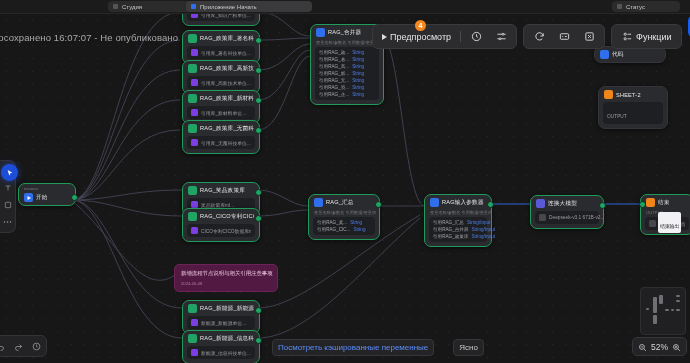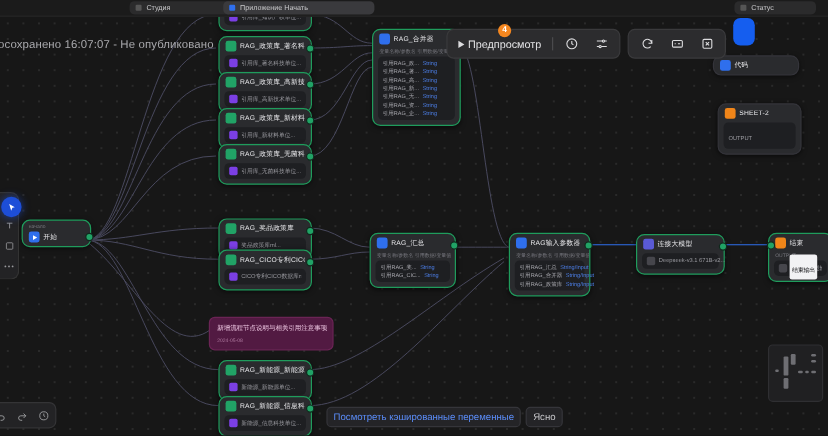--- a/index.html
+++ b/index.html
@@ -53,21 +53,21 @@
            background:#1d4ed8;box-shadow:0 0 7px #1d4ed8aa;z-index:31;
            display:flex;align-items:center;justify-content:center;}
 
   
   .btmleft{position:absolute;left:-10px;bottom:6px;height:20px;background:#232325;
            border:1px solid #343436;border-radius:6px;display:flex;align-items:center;
            padding:0 4px;gap:7px;z-index:30;}
   .btmleft .ic{width:11px;height:11px;display:flex;align-items:center;justify-content:center;color:#9fa0a3;}
 
   
-  .btmcenter{position:absolute;left:272px;bottom:7px;display:flex;align-items:center;gap:4px;z-index:30;}
+  .btmcenter{position:absolute;left:272px;bottom:7px;display:flex;align-items:center;gap:19px;z-index:30;}
   .pill{height:15px;border-radius:4px;background:#242427;border:1px solid #35353a;
         display:flex;align-items:center;padding:0 5px;font-size:8px;white-space:nowrap;}
   .pill.link{color:#5b8dfa;}
   .pill.plain{color:#c8c8cc;}
 
   
   .zoomctl{position:absolute;right:3px;bottom:7px;height:17px;background:#242427;
            border:1px solid #35353a;border-radius:5px;display:flex;align-items:center;
            gap:4px;padding:0 5px;z-index:30;}
   .zoomctl .zt{font-size:8.5px;color:#d5d5d9;}
@@ -219,20 +219,32 @@
       <div class="tbbtn">
         <span class="tbicon">
           <svg width="11" height="11" viewBox="0 0 24 24" fill="none" stroke="#dcdcde" stroke-width="2">
             <rect x="4" y="4" width="16" height="16" rx="2"></rect>
               <path d="M9 9l6 6M15 9l-6 6"></path>
           </svg>
         </span>
       </div>
     </div>
 
+    <div class="tbgroup">
+      <div class="tbbtn">
+        <span class="tbicon">
+          <svg width="11" height="11" viewBox="0 0 24 24" fill="none" stroke="#dcdcde" stroke-width="2">
+            <circle cx="7" cy="7" r="2.4"></circle>
+              <circle cx="7" cy="17" r="2.4"></circle>
+              <path d="M12 7h8M12 17h8"></path>
+          </svg>
+        </span>
+        <span>Функции</span>
+      </div>
+    </div>
 
     <div class="publish">
       
       
     </div>
 
   </div>
 
   <div class="railsel">
     <svg width="8" height="8" viewBox="0 0 24 24" fill="#ffffff">
@@ -574,14 +586,29 @@
     <div class="mmn" style="left:12px;top:9px;width:4px;height:16px;"></div>
     <div class="mmn" style="left:18px;top:7px;width:4px;height:9px;"></div>
     <div class="mmn" style="left:12px;top:27px;width:4px;height:9px;"></div>
     <div class="mmn" style="left:24px;top:21px;width:4px;height:2px;"></div>
     <div class="mmn" style="left:30px;top:21px;width:3px;height:2px;"></div>
     <div class="mmn" style="left:35px;top:7px;width:4px;height:2px;"></div>
     <div class="mmn" style="left:35px;top:12px;width:4px;height:2px;"></div>
     <div class="mmn" style="left:35px;top:21px;width:4px;height:2px;"></div>
   </div>
 
+  <div class="zoomctl">
+    <span>
+      <svg width="9" height="9" viewBox="0 0 24 24" fill="none" stroke="#d5d5d9" stroke-width="2">
+          <circle cx="10.5" cy="10.5" r="6.5"></circle>
+          <path d="M15.5 15.5L21 21M7.5 10.5h6"></path>
+        </svg>
+    </span>
+    <span class="zt">52%</span>
+    <span>
+      <svg width="9" height="9" viewBox="0 0 24 24" fill="none" stroke="#d5d5d9" stroke-width="2">
+          <circle cx="10.5" cy="10.5" r="6.5"></circle>
+          <path d="M15.5 15.5L21 21M7.5 10.5h6M10.5 7.5v6"></path>
+        </svg>
+    </span>
+  </div>
 
 </div>
 
 </body></html>

